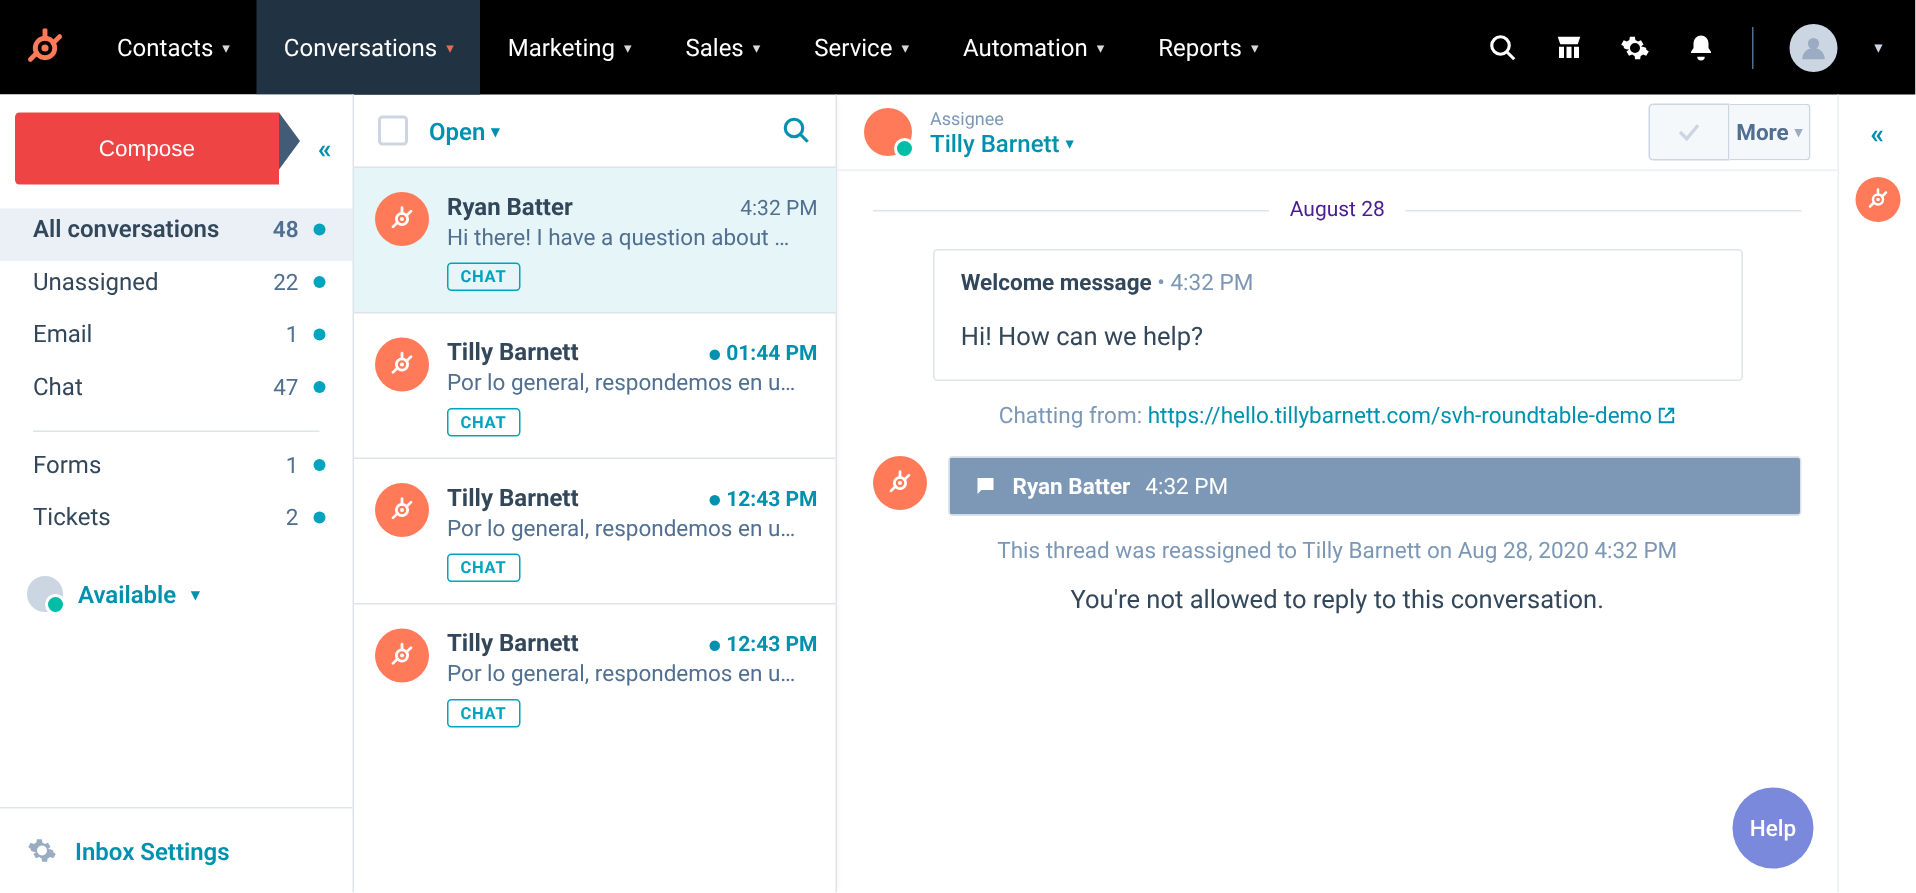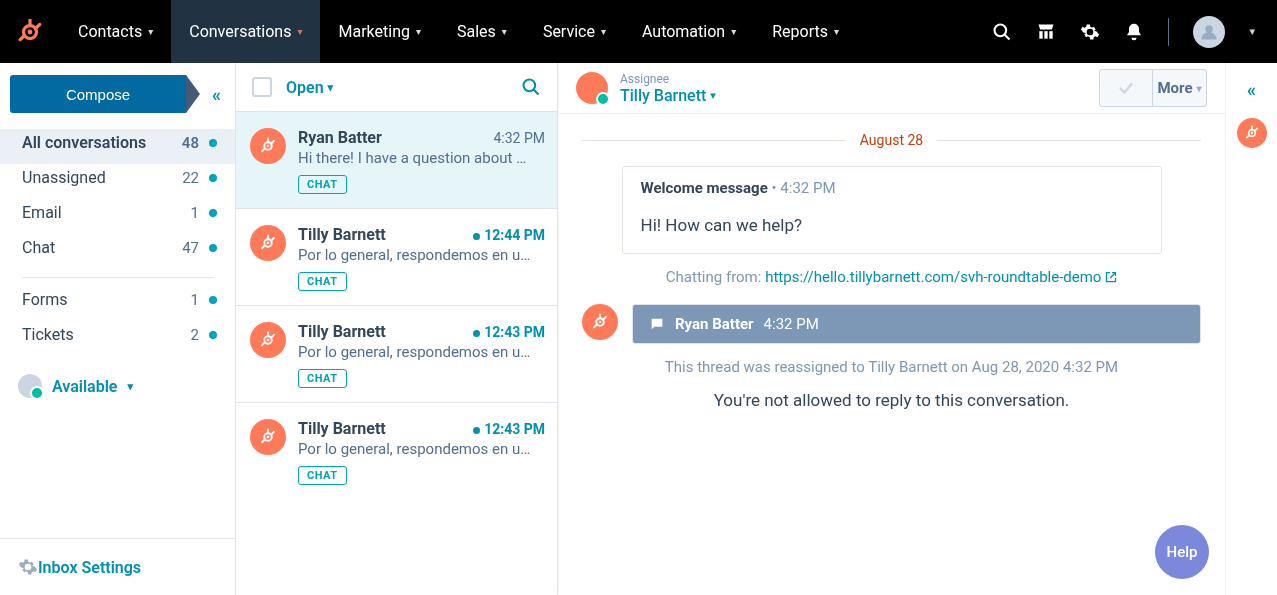--- a/index.html
+++ b/index.html
@@ -19,34 +19,34 @@
 .topnav-ico { color: #fff; cursor: pointer; display: flex; align-items: center; }
 .vsep { width: 1px; height: 28px; background: #516f90; }
 .avatar { width: 32px; height: 32px; border-radius: 50%; background: #cbd6e2; display: flex; align-items: center; justify-content: center; }
 
 
 .main { display: flex; height: calc(595px - 63px); }
 
 
 .sidebar { width: 236px; border-right: 1px solid #dfe3eb; display: flex; flex-direction: column; background: #fff; }
 .compose-row { display: flex; align-items: center; padding: 12px 10px 12px 10px; gap: 8px; }
-.compose-btn { background: #0369a1; color: #fff; border: none; height: 38px; flex: 1; font-size: 15px; border-radius: 3px 0 0 3px; cursor: pointer; position: relative; }
+.compose-btn { background: #ef4444; color: #fff; border: none; height: 48px; flex: 1; font-size: 15px; border-radius: 3px 0 0 3px; cursor: pointer; position: relative; }
 .compose-btn::after { content: ""; position: absolute; right: -14px; top: 0; border-top: 19px solid transparent; border-bottom: 19px solid transparent; border-left: 14px solid #425b76; }
 .collapse-ico { color: #0091ae; font-size: 18px; font-weight: bold; padding: 0 4px; cursor: pointer; margin-left: 14px; }
 .sb-list { padding: 4px 0; }
 .sb-item { display: flex; align-items: center; padding: 4px 18px 12px 22px; cursor: pointer; font-size: 16px; color: #33475b; }
 .sb-item.sel { background: #eaf0f6; font-weight: 600; }
 .sb-item .sb-label { flex: 1; }
 .sb-item .sb-count { color: #516f90; font-size: 15px; margin-right: 10px; }
 .sb-item .dot { width: 8px; height: 8px; border-radius: 50%; background: #00a4bd; }
 .sb-sep { height: 1px; background: #dfe3eb; margin: 8px 22px; }
 .avail-row { display: flex; align-items: center; padding: 14px 18px 14px 18px; gap: 10px; color: #0091ae; font-weight: 600; cursor: pointer; font-size: 16px; }
 .avail-avatar { width: 24px; height: 24px; border-radius: 50%; background: #cbd6e2; position: relative; }
 .avail-avatar::after { content: ""; position: absolute; right: -2px; bottom: -2px; width: 10px; height: 10px; border-radius: 50%; background: #00bda5; border: 2px solid #fff; }
-.sidebar-bottom { margin-top: auto; border-top: 1px solid #dfe3eb; padding: 18px 18px; display: flex; align-items: center; color: #0091ae; font-weight: 600; font-size: 16px; cursor: pointer; }
+.sidebar-bottom { margin-top: auto; border-top: 1px solid #dfe3eb; padding: 18px 18px; display: flex; align-items: center; gap: 12px; color: #0091ae; font-weight: 600; font-size: 16px; cursor: pointer; }
 
 
 .threadlist { width: 322px; border-right: 1px solid #dfe3eb; display: flex; flex-direction: column; box-shadow: 2px 0 4px -2px rgba(0,0,0,0.06); }
 .tl-head { display: flex; align-items: center; padding: 14px 16px; gap: 14px; }
 .tl-check { width: 20px; height: 20px; border: 2px solid #cbd6e2; border-radius: 3px; cursor: pointer; }
 .tl-filter { color: #0091ae; font-weight: 600; font-size: 16px; display: flex; align-items: center; gap: 4px; cursor: pointer; }
 .tl-search { margin-left: auto; color: #0091ae; cursor: pointer; }
 .thread { border-top: 1px solid #dfe3eb; padding: 16px 12px 14px 14px; display: flex; gap: 12px; cursor: pointer; }
 .thread.active { background: #e5f5f8; }
 .th-avatar { width: 36px; height: 36px; border-radius: 50%; background: #ff7a59; flex-shrink: 0; display: flex; align-items: center; justify-content: center; }
@@ -64,21 +64,21 @@
 .convo-head { display: flex; align-items: center; padding: 6px 18px; border-bottom: 1px solid #eaf0f6; gap: 12px; }
 .assignee-avatar { width: 32px; height: 32px; border-radius: 50%; background: #ff7a59; position: relative; flex-shrink: 0; }
 .assignee-avatar::after { content: ""; position: absolute; right: -2px; bottom: -2px; width: 10px; height: 10px; border-radius: 50%; background: #00bda5; border: 2px solid #fff; }
 .assignee-meta .lbl { font-size: 12px; color: #7c98b6; }
 .assignee-meta .name { font-size: 16px; color: #0091ae; font-weight: 500; display: flex; align-items: center; gap: 4px; cursor: pointer; }
 .convo-head-right { margin-left: auto; display: flex; gap: 0; font-weight: bold; }
 .hd-btn { border: 1px solid #cbd6e2; background: #f5f8fa; color: #cbd6e2; height: 38px; min-width: 54px; display: flex; align-items: center; justify-content: center; cursor: pointer; font-size: 15px; gap: 4px; }
 .hd-btn:first-child { border-radius: 3px 0 0 3px; }
 .hd-btn:last-child { border-radius: 0 3px 3px 0; border-left: none; color: #516f90; }
 .convo-body { flex: 1; overflow-y: auto; padding: 14px 24px 8px 24px; }
-.date-sep { display: flex; align-items: center; color: #c2410c; font-size: 14px; margin: 4px 0 18px; }
+.date-sep { display: flex; align-items: center; color: #4c1d95; font-size: 14px; margin: 4px 0 18px; }
 .date-sep::before, .date-sep::after { content: ""; flex: 1; height: 1px; background: #dfe3eb; }
 .date-sep span { padding: 0 14px; }
 .welcome-card { border: 1px solid #dfe3eb; border-radius: 3px; max-width: 540px; margin: 0 auto 14px; background: #fff; }
 .welcome-card .wc-head { padding: 12px 18px; color: #33475b; font-size: 15px; }
 .welcome-card .wc-head b { color: #33475b; }
 .welcome-card .wc-head .wt { color: #7c98b6; }
 .welcome-card .wc-body { padding: 6px 18px 18px; font-size: 17px; color: #33475b; }
 .meta-lines { text-align: center; color: #7c98b6; font-size: 15px; margin-bottom: 18px; }
 .meta-lines a { color: #0091ae; text-decoration: none; }
 .msg-row { display: flex; gap: 14px; margin-bottom: 14px; }
@@ -276,21 +276,21 @@
             <circle cx="12" cy="12" r="5" fill="none" stroke="white" stroke-width="2.5"></circle>
             <circle cx="12" cy="12" r="1.8"></circle>
             <line x1="12" y1="7" x2="12" y2="2" stroke="white" stroke-width="2.5" stroke-linecap="round"></line>
             <line x1="16" y1="9" x2="20" y2="5" stroke="white" stroke-width="2.5" stroke-linecap="round"></line>
             <line x1="8" y1="15" x2="4" y2="19" stroke="white" stroke-width="2.5" stroke-linecap="round"></line>
           </svg>
         </div>
       <div class="th-body">
         <div class="th-row1">
             <span class="th-name">Tilly Barnett</span>
-            <span class="th-time unread"><span class="tdot"></span><span>12:44 PM</span></span>
+            <span class="th-time unread"><span class="tdot"></span><span>01:44 PM</span></span>
           </div>
         <div class="th-preview">Por lo general, respondemos en u…</div>
         <span class="th-badge">CHAT</span>
       </div>
     </div>
 
     <div class="thread">
       <div class="th-avatar">
           <svg width="18" height="18" viewBox="0 0 24 24" fill="white">
             <circle cx="12" cy="12" r="5" fill="none" stroke="white" stroke-width="2.5"></circle>

